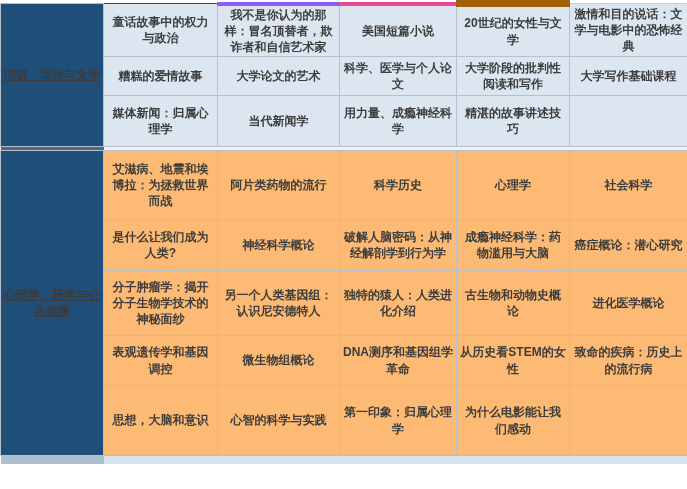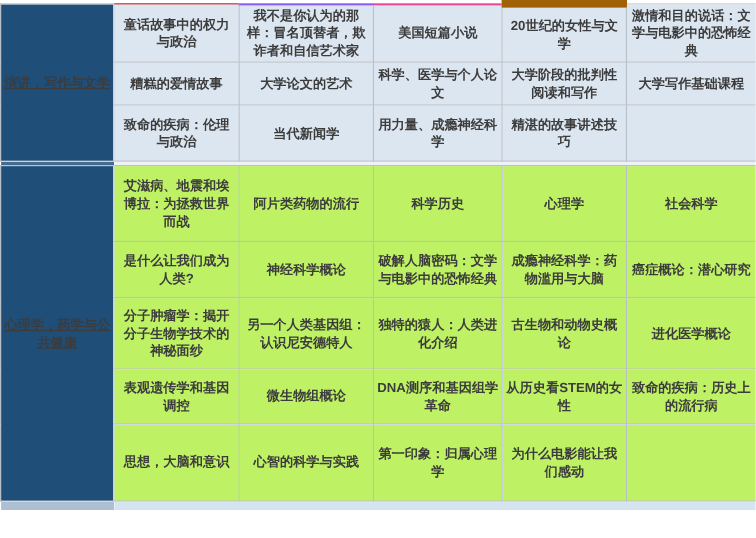--- a/index.html
+++ b/index.html
@@ -24,21 +24,21 @@
     font-size: 12px;
     line-height: 1.35;
     font-weight: 600;
     color: #3c3c3c;
     overflow: hidden;
     word-break: break-all;
   }
   
   td.cell-blue  { background: #dce6f1; }
   
-  td.cell-white { background: #bef264; }
+  td.cell-white { background: #fdba74; }
   
   td.side {
     background: #1f4e79;
     color: #ffffff;
     font-size: 13px;
     font-weight: 700;
     line-height: 1.6;
     border: none;
     border-right: 1px solid #b9c0ca;
     text-decoration: underline;
@@ -63,34 +63,34 @@
         <col style="width:122px">
       <col style="width:117px">
         <col style="width:113px">
         <col style="width:118px">
     </colgroup>
 
     <tbody>
         <tr style="height:53px">
       <td class="side" rowspan="3">演讲，写作与文学</td>
       <td class="cell-blue" style="border-top:1px solid #b91c1c">童话故事中的权力与政治</td>
-      <td class="cell-blue" style="border-top:2px solid #8b5cf6">我不是你认为的那样：冒名顶替者，欺诈者和自信艺术家</td>
-      <td class="cell-blue" style="border-top:2px solid #ec4899">美国短篇小说</td>
+      <td class="cell-blue" style="border-top:4px solid #8b5cf6">我不是你认为的那样：冒名顶替者，欺诈者和自信艺术家</td>
+      <td class="cell-blue" style="border-top:4px solid #ec4899">美国短篇小说</td>
       <td class="cell-blue" style="border-top:7px solid #a16207">20世纪的女性与文学</td>
       <td class="cell-blue" style="border-top:1px solid #c8cfd8">激情和目的说话：文学与电影中的恐怖经典</td>
     </tr>
     <tr style="height:39px">
       <td class="cell-blue">糟糕的爱情故事</td>
       <td class="cell-blue">大学论文的艺术</td>
       <td class="cell-blue">科学、医学与个人论文</td>
       <td class="cell-blue">大学阶段的批判性阅读和写作</td>
       <td class="cell-blue">大学写作基础课程</td>
     </tr>
     <tr style="height:51px">
-      <td class="cell-blue">致命的疾病：伦理与政治</td>
+      <td class="cell-blue">媒体新闻：归属心理学</td>
       <td class="cell-blue">当代新闻学</td>
       <td class="cell-blue">用力量、成瘾神经科学</td>
       <td class="cell-blue">精湛的故事讲述技巧</td>
       <td class="cell-blue"></td>
     </tr>
 
     <tr class="spacer" style="height:4px">
       <td class="sp-side"></td>
       <td class="sp-main" colspan="5"></td>
     </tr>
@@ -99,21 +99,21 @@
       <td class="side" rowspan="5">心理学，药学与公共健康</td>
       <td class="cell-white">艾滋病、地震和埃博拉：为拯救世界而战</td>
       <td class="cell-white">阿片类药物的流行</td>
       <td class="cell-white">科学历史</td>
       <td class="cell-white">心理学</td>
       <td class="cell-white">社会科学</td>
     </tr>
     <tr style="height:51px">
       <td class="cell-white">是什么让我们成为人类?</td>
       <td class="cell-white">神经科学概论</td>
-      <td class="cell-white">破解人脑密码：文学与电影中的恐怖经典</td>
+      <td class="cell-white">破解人脑密码：从神经解剖学到行为学</td>
       <td class="cell-white">成瘾神经科学：药物滥用与大脑</td>
       <td class="cell-white">癌症概论：潜心研究</td>
     </tr>
     <tr style="height:65px">
       <td class="cell-white">分子肿瘤学：揭开分子生物学技术的神秘面纱</td>
       <td class="cell-white">另一个人类基因组：认识尼安德特人</td>
       <td class="cell-white">独特的猿人：人类进化介绍</td>
       <td class="cell-white">古生物和动物史概论</td>
       <td class="cell-white">进化医学概论</td>
     </tr>

